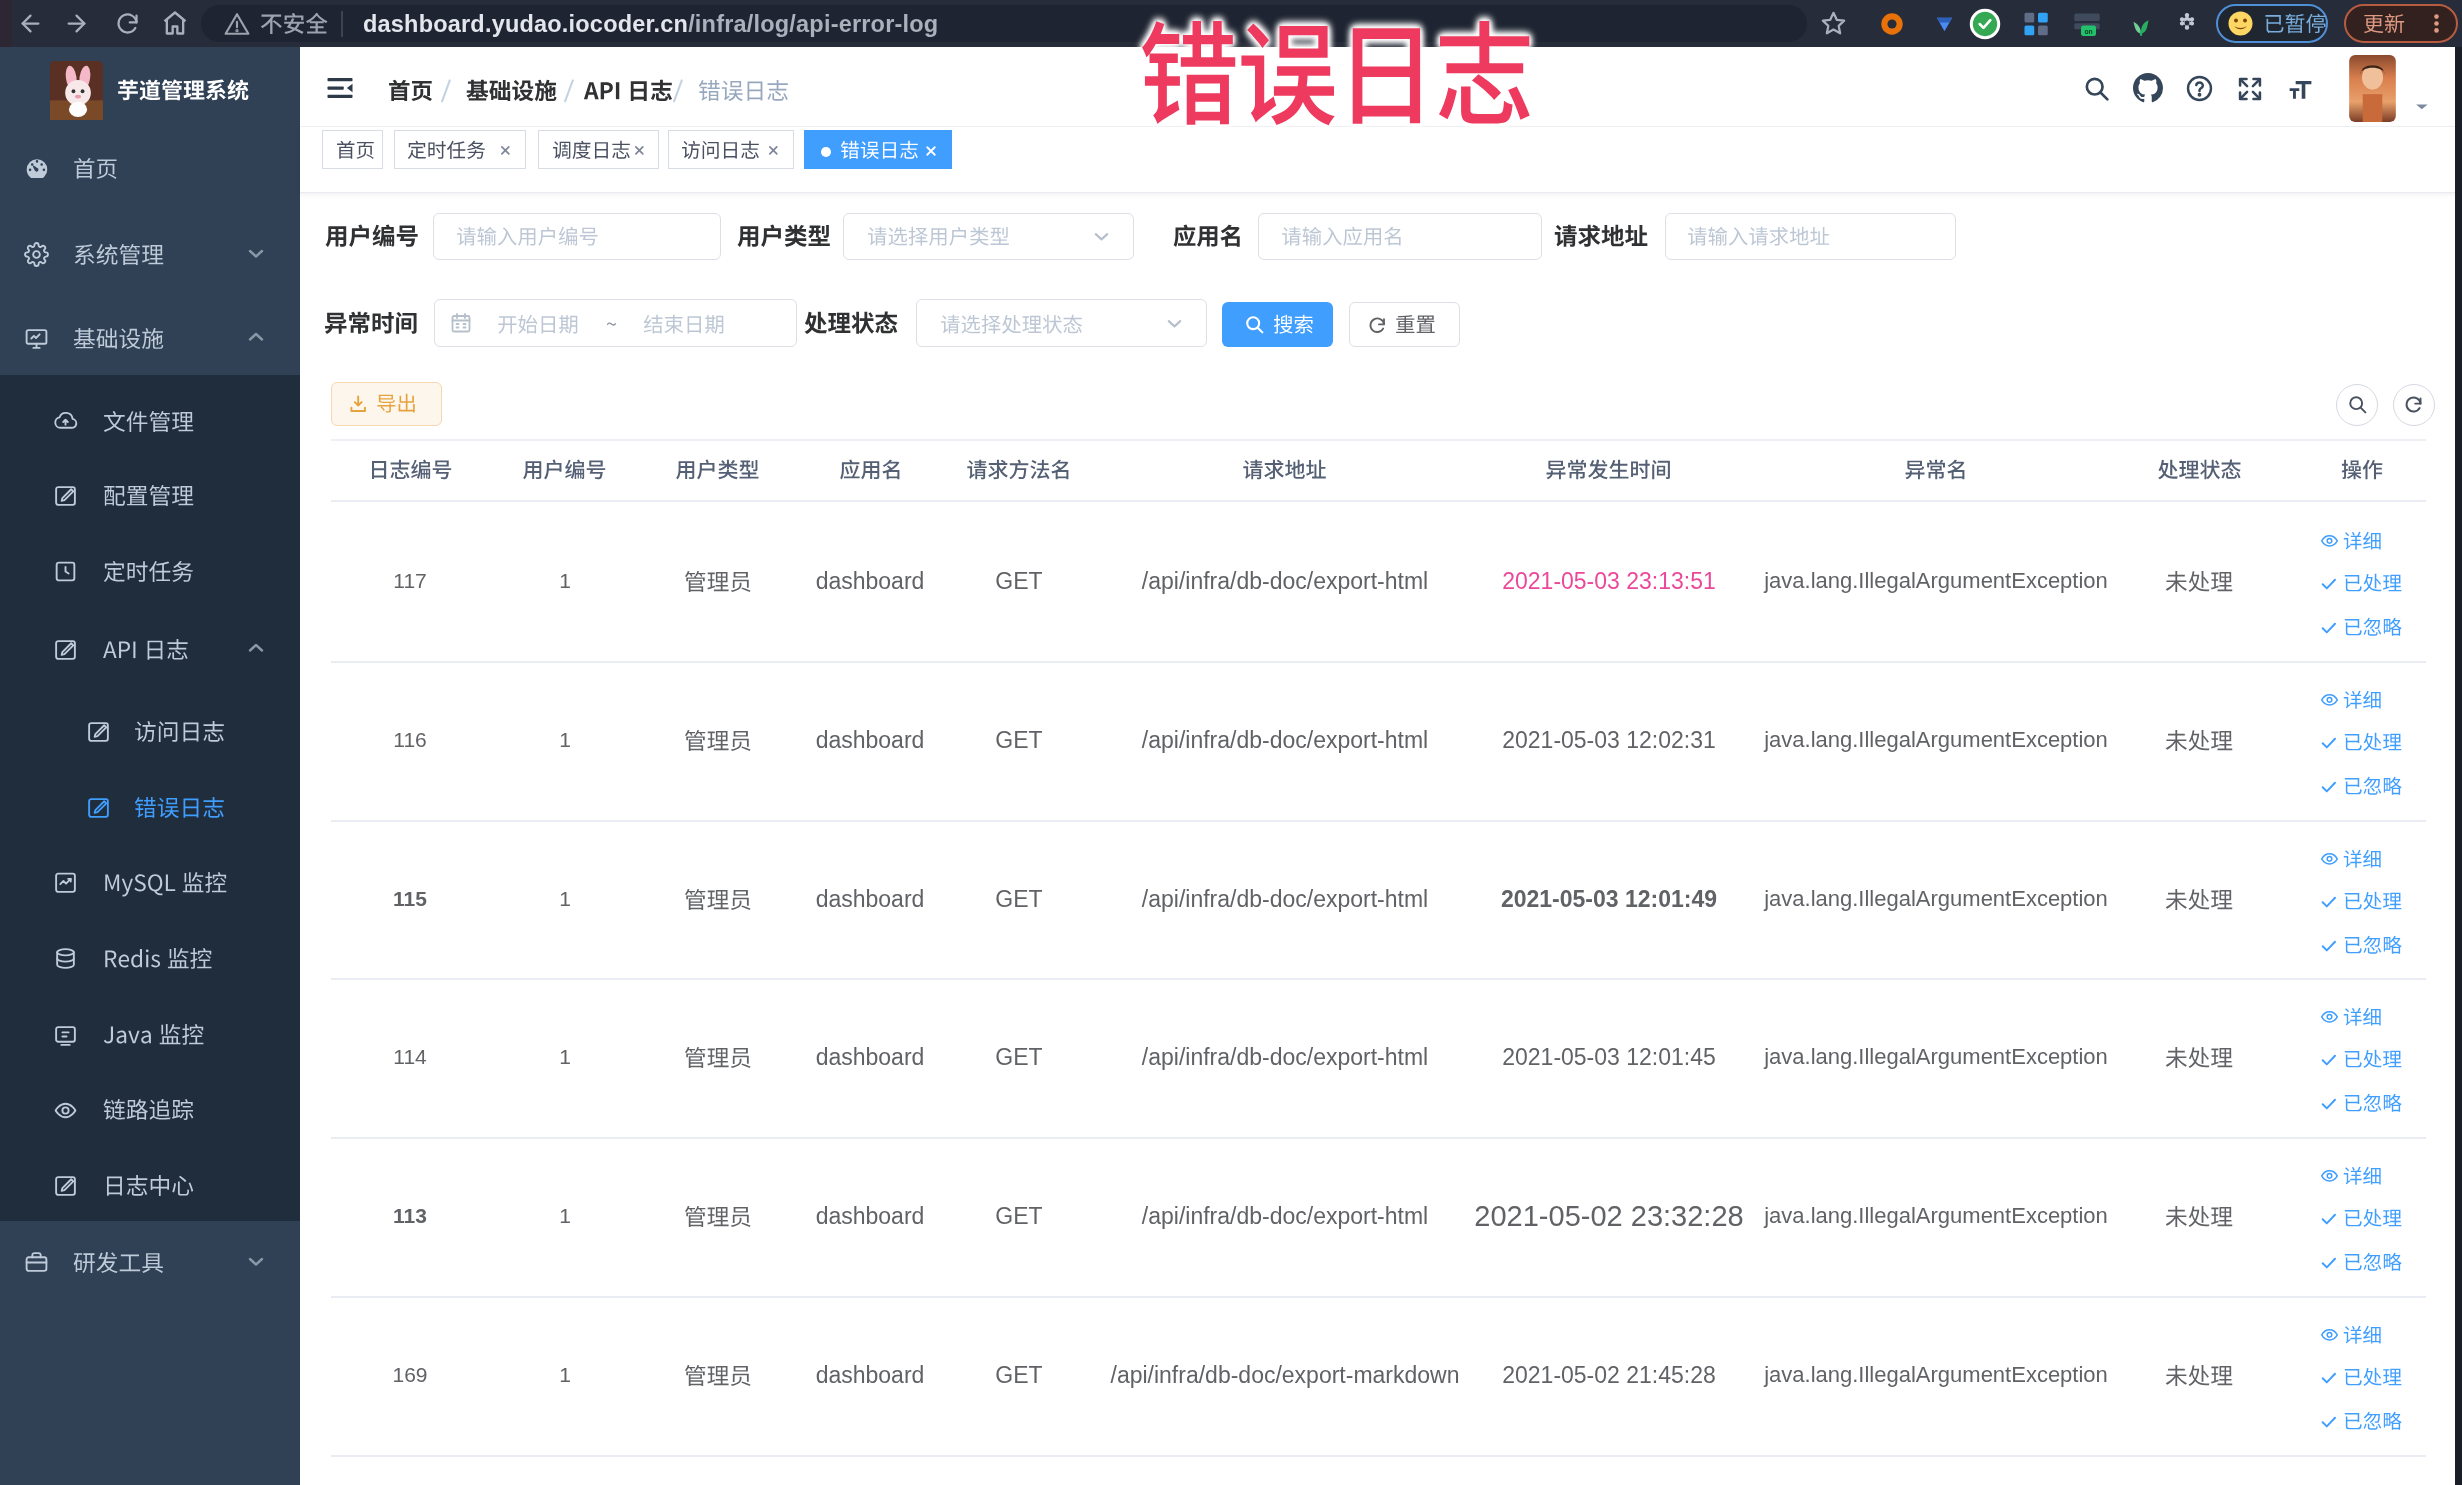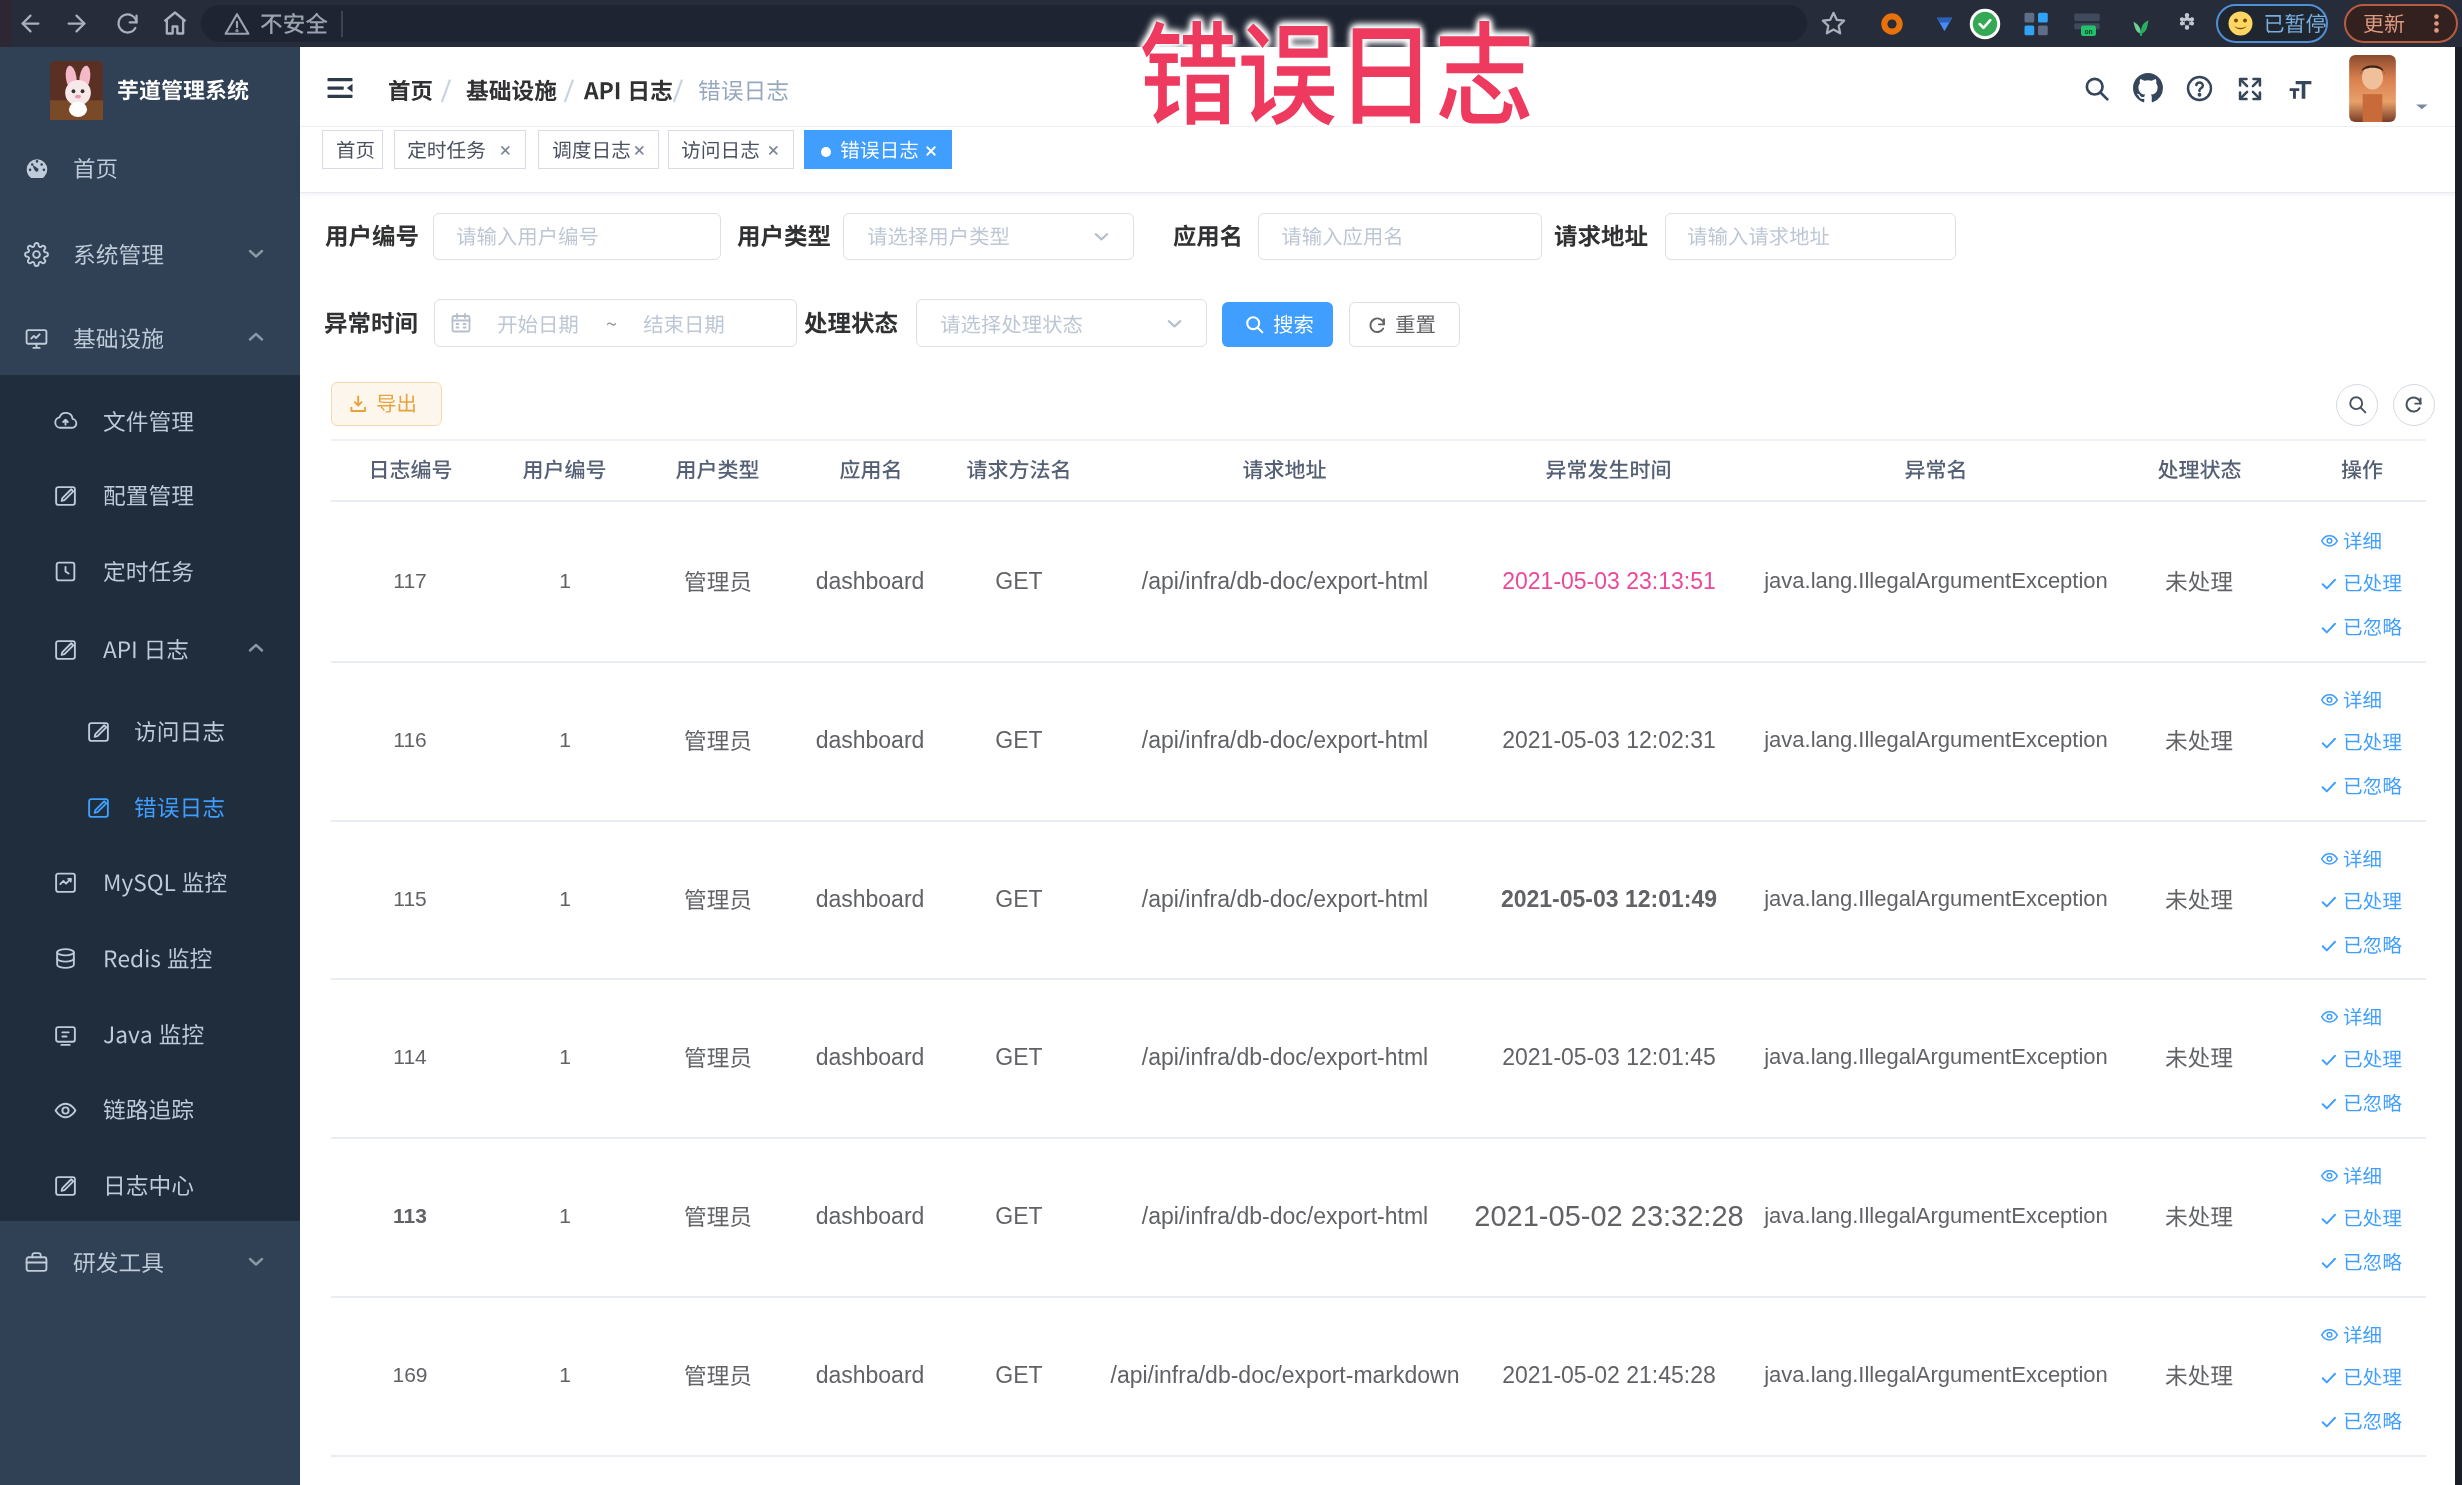--- a/index.html
+++ b/index.html
@@ -202,20 +202,21 @@
       <path d="M12 3L1.5 21h21L12 3z"></path>
       <path d="M12 10v5" stroke-linecap="round"></path>
       <circle cx="12" cy="18.2" r="0.5" fill="#9aa3ae"></circle>
     </svg>
     <svg class="ct " style="left:260px;top:12px;width:68px;height:23px" viewBox="0 0 90 30" fill="#9aa3ae">
       <use href="#gm4e0d" transform="translate(0.0,26.4) scale(0.0300)"></use>
       <use href="#gm5b89" transform="translate(30.0,26.4) scale(0.0300)"></use>
       <use href="#gm5168" transform="translate(60.0,26.4) scale(0.0300)"></use>
     </svg>
     <div class="abs" style="left:341px;top:10.6px;width:1.5px;height:26px;background:#3c4454"></div>
+    <div class="abs" style="left:363px;top:11.4px;font-size:23.5px;color:#e3e6ec;font-weight:bold;letter-spacing:0.2px">dashboard.yudao.iocoder.cn<span style="color:#aab1bb">/infra/log/api-error-log</span></div>
     <svg class="abs" style="left:1820px;top:9.8px" width="27" height="27" viewBox="0 0 24 24" fill="none" stroke="#a9b0bb" stroke-width="2" stroke-linejoin="round">
       <path d="M12 2.5l2.9 6.2 6.6.8-4.9 4.6 1.3 6.6-5.9-3.3-5.9 3.3 1.3-6.6L2.5 9.5l6.6-.8z"></path>
     </svg>
     <svg class="abs" style="left:1879px;top:10.6px" width="26" height="26" viewBox="0 0 34 34">
       <circle cx="17" cy="17" r="14" fill="#e8710a"></circle>
       <circle cx="17" cy="17" r="6" fill="#262c39"></circle>
     </svg>
     <svg class="abs" style="left:1933px;top:12px" width="23" height="23" viewBox="0 0 24 24">
       <path d="M4 6h16l-8 14z" fill="#4a8af4"></path>
       <path d="M4 6h16l-3 5H7z" fill="#2c5fb8"></path>
@@ -865,21 +866,21 @@
     </svg>
     <svg class="abs" style="left:2319px;top:777px" width="19.7" height="19.7" viewBox="0 0 24 24" fill="none" stroke="#409eff" stroke-width="2.4" stroke-linecap="round" stroke-linejoin="round">
       <path d="M4.5 12.5l5 5L19.5 7"></path>
     </svg>
     <svg class="ct " style="left:2343px;top:776px;width:59px;height:19.7px" viewBox="0 0 78 26" fill="#409eff">
       <use href="#gr5df2" transform="translate(0.0,22.9) scale(0.0260)"></use>
       <use href="#gr5ffd" transform="translate(26.0,22.9) scale(0.0260)"></use>
       <use href="#gr7565" transform="translate(52.0,22.9) scale(0.0260)"></use>
     </svg>
     <div class="abs" style="left:331px;top:978px;width:2095px;height:1.5px;background:#e9ecf3"></div>
-    <div class="abs" style="left:410px;top:899px;transform:translate(-50%,-50%);font-size:21px;color:#606266;font-weight:normal;white-space:nowrap">115</div>
+    <div class="abs" style="left:410px;top:899px;transform:translate(-50%,-50%);font-size:21px;color:#606266;font-weight:bold;white-space:nowrap">115</div>
     <div class="abs" style="left:565px;top:899px;transform:translate(-50%,-50%);font-size:21px;color:#606266;font-weight:normal;white-space:nowrap">1</div>
     <svg class="ct " style="left:684px;top:888px;width:68px;height:23px" viewBox="0 0 90 30" fill="#606266">
       <use href="#gr7ba1" transform="translate(0.0,26.4) scale(0.0300)"></use>
       <use href="#gr7406" transform="translate(30.0,26.4) scale(0.0300)"></use>
       <use href="#gr5458" transform="translate(60.0,26.4) scale(0.0300)"></use>
     </svg>
     <div class="abs" style="left:870px;top:899px;transform:translate(-50%,-50%);font-size:23px;color:#606266;font-weight:normal;white-space:nowrap">dashboard</div>
     <div class="abs" style="left:1019px;top:899px;transform:translate(-50%,-50%);font-size:23px;color:#606266;font-weight:normal;white-space:nowrap">GET</div>
     <div class="abs" style="left:1285px;top:899px;transform:translate(-50%,-50%);font-size:23px;color:#606266;font-weight:normal;white-space:nowrap">/api/infra/db-doc/export-html</div>
     <div class="abs" style="left:1609px;top:899px;transform:translate(-50%,-50%);font-size:23px;color:#606266;font-weight:bold;white-space:nowrap">2021-05-03 12:01:49</div>

